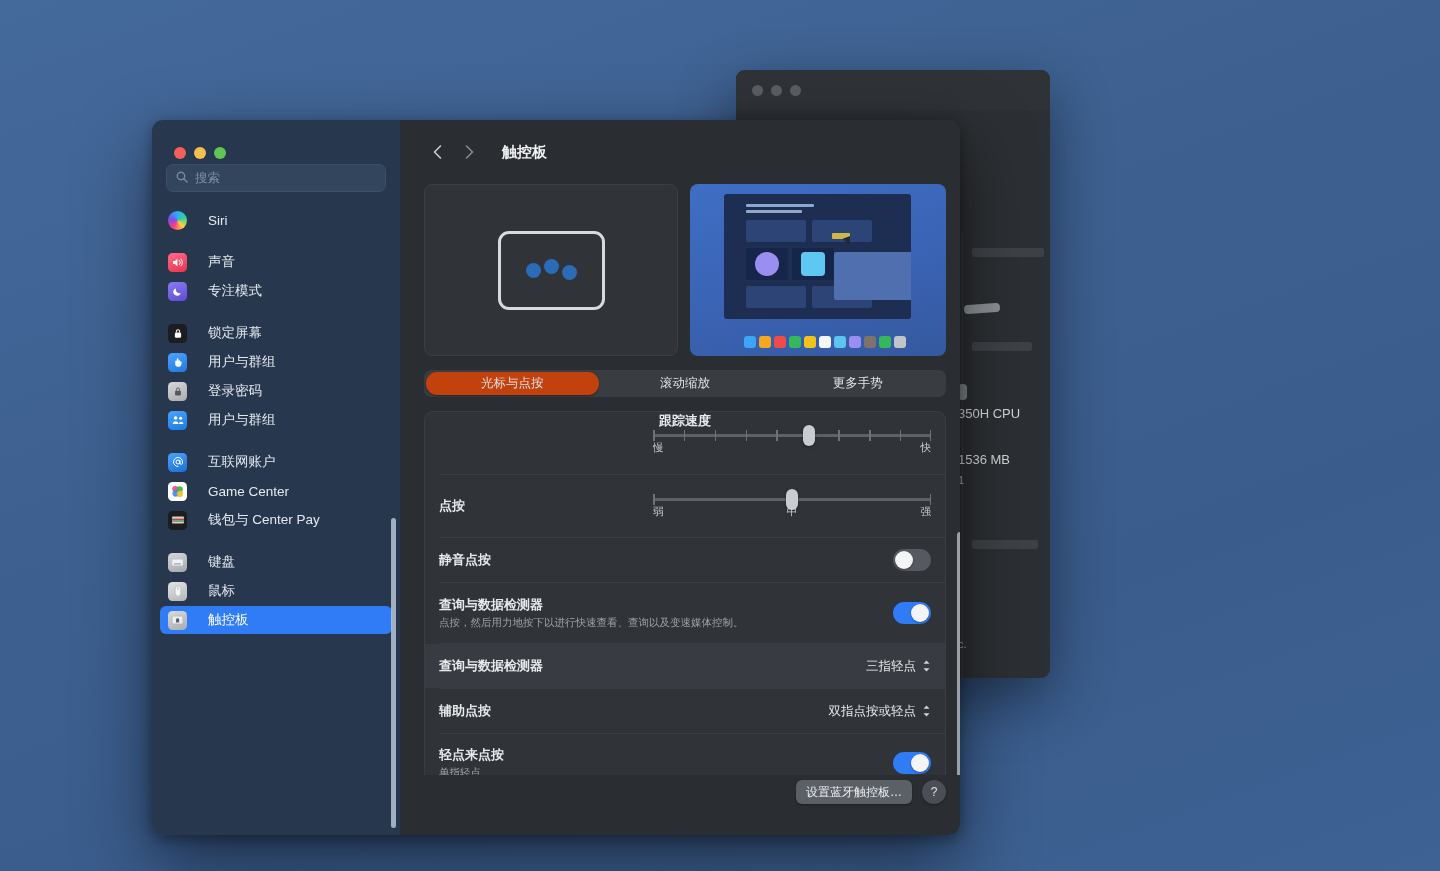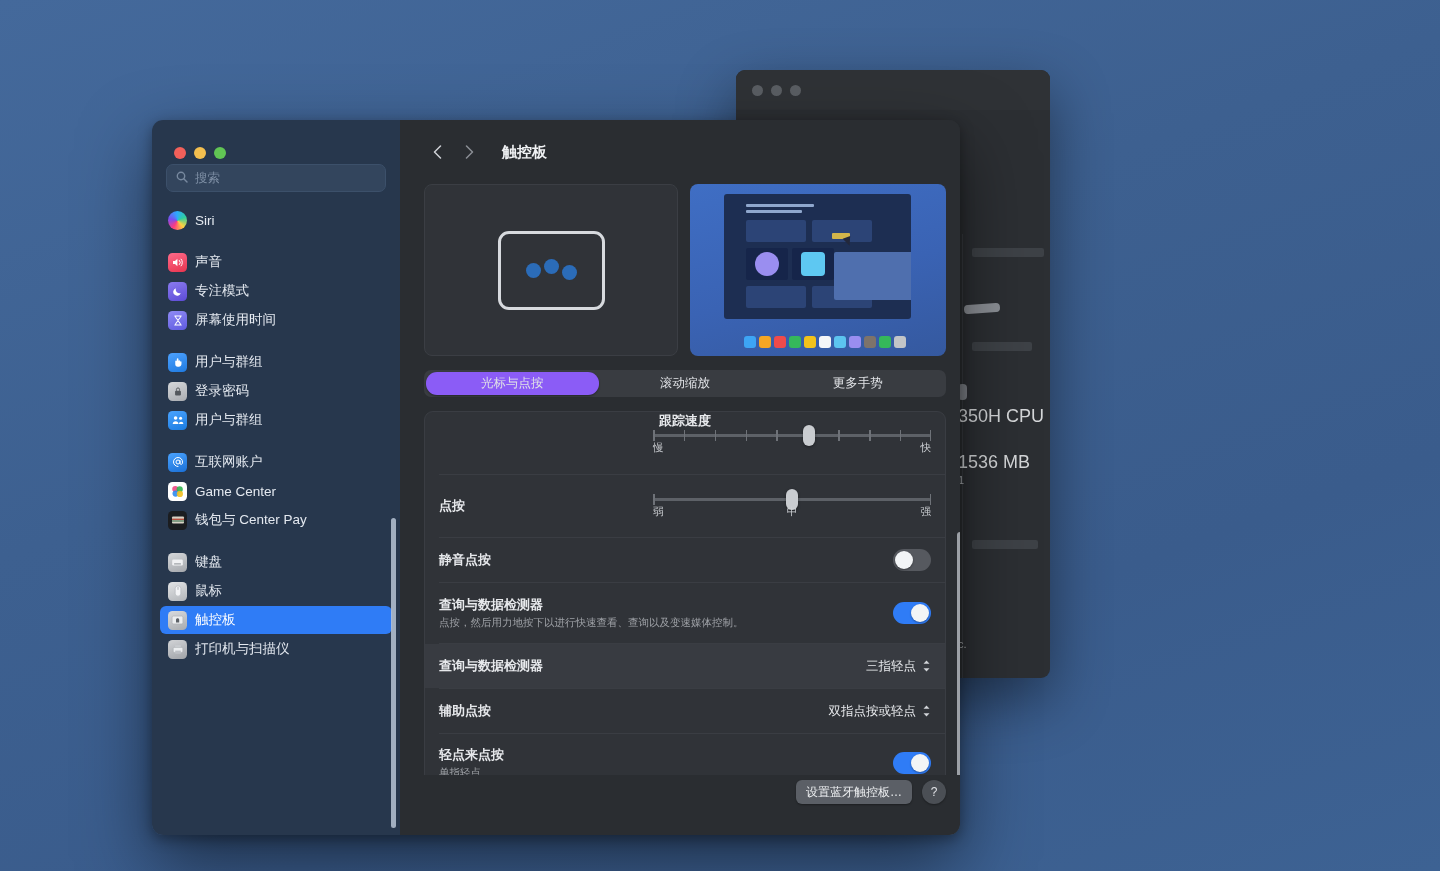--- a/index.html
+++ b/index.html
@@ -33,21 +33,21 @@
     height: 40px;
     background: #2f3236;
     display: flex; align-items: center;
     padding-left: 16px; gap: 8px;
   }
   .bg-dot { width: 11px; height: 11px; border-radius: 50%; background: #5a5e63; }
   .bg-body { position: relative; height: 100%; padding: 14px 16px; }
   .bg-text {
     position: absolute;
     color: #d6d8da;
-    font-size: 18px;
+    font-size: 13px;
     white-space: nowrap;
   }
   .bg-text.t1 { left: 222px; top: 296px; }
   .bg-text.t2 { left: 222px; top: 342px; }
   .bg-text.t3 { left: 222px; top: 364px; font-size: 11px; color: #b9bcc0; }
   .bg-text.t4 { left: 222px; top: 528px; font-size: 11px; color: #aeb1b5; }
   .bg-divider {
     position: absolute; left: 226px; top: 124px;
     width: 1px; height: 470px; background: #3a3d42;
   }
@@ -105,21 +105,21 @@
   .search-ph { color: #7e8fa5; font-size: 12.5px; }
 
   .nav {
     padding: 6px 8px 0 8px;
     height: 640px;
     overflow: hidden;
     position: relative;
   }
   .nav-group { margin-bottom: 14px; }
   .nav-item {
-    display: flex; align-items: center; gap: 8px;
+    display: flex; align-items: center; gap: 21px;
     height: 28px;
     padding: 0 8px;
     border-radius: 6px;
     margin-bottom: 1px;
     cursor: default;
   }
   .nav-item.selected { background: #2f7cf6; }
   .nav-label {
     color: #e4e9f0; font-size: 13.5px;
     white-space: nowrap; overflow: hidden;
@@ -273,21 +273,21 @@
     padding: 2px;
   }
   .tab {
     flex: 1;
     display: flex; align-items: center; justify-content: center;
     font-size: 12.5px;
     color: #e0e2e6;
     border-radius: 5px;
     cursor: default;
   }
-  .tab.active { background: #8b5cf6; box-shadow: 0 1px 2px rgba(0,0,0,.35); border-radius: 11px; }
+  .tab.active { background: #c2410c; box-shadow: 0 1px 2px rgba(0,0,0,.35); border-radius: 11px; }
 
   
   .card {
     margin-top: 14px;
     background: #303338;
     border: 1px solid #3a3d43;
     border-radius: 9px;
     overflow: hidden;
   }
   .row {
@@ -446,31 +446,32 @@
           <span class="nav-label">声音</span>
         </div>
         <div class="nav-item">
           <span class="ic focus">
             <svg width="11" height="11" viewBox="0 0 12 12">
                 <path d="M9.6 7.6A4 4 0 014.4 2.4a4.2 4.2 0 105.2 5.2z" fill="#fff"></path>
               </svg>
           </span>
           <span class="nav-label">专注模式</span>
         </div>
-        <div class="nav-item">
-          <span class="ic screentime">
+      </div>
+
+      <div class="nav-group">
+        <div class="nav-item">
+          <span class="ic lock">
             <svg width="10" height="11" viewBox="0 0 10 12">
-                <path d="M1.4 1h7.2M1.4 11h7.2M2.2 1c0 3 2.8 3.6 2.8 5s-2.8 2-2.8 5M7.8 1c0 3-2.8 3.6-2.8 5s2.8 2 2.8 5" stroke="#fff" stroke-width="1.1" fill="none" stroke-linecap="round"></path>
-              </svg>
-          </span>
-          <span class="nav-label">屏幕使用时间</span>
-        </div>
-      </div>
-
-      <div class="nav-group">
+                <rect x="1.6" y="5" width="6.8" height="5.6" rx="1.3" fill="#fff"></rect>
+                <path d="M3.2 5V3.6a1.8 1.8 0 013.6 0V5" stroke="#fff" stroke-width="1.1" fill="none"></path>
+              </svg>
+          </span>
+          <span class="nav-label">锁定屏幕</span>
+        </div>
         <div class="nav-item">
           <span class="ic privacy">
             <svg width="10" height="11" viewBox="0 0 10 12">
                 <path d="M2 4.6c0-.5.4-.9.9-.9s.8.4.8.9V2.3c0-.5.4-.9.9-.9s.9.4.9.9v2c0-.5.4-.8.8-.8s.9.3.9.8v.9c0-.4.4-.7.8-.7s.8.3.8.8v2.3c0 1.7-1.3 3-3 3H4.6C3 10.6 2 9.4 2 8z" fill="#fff"></path>
               </svg>
           </span>
           <span class="nav-label">用户与群组</span>
         </div>
         <div class="nav-item">
           <span class="ic password">
@@ -547,30 +548,20 @@
           <span class="nav-label">鼠标</span>
         </div>
         <div class="nav-item selected">
           <span class="ic trackpad">
             <svg width="13" height="10" viewBox="0 0 13 10">
                 <rect x="1.1" y="1.1" width="10.8" height="7.8" rx="1.4" fill="#eceef0" stroke="#a9acb1" stroke-width=".6"></rect>
                 <path d="M6.6 3.2c.9 0 1.6.7 1.6 1.6v2.6H5V4.8c0-.9.7-1.6 1.6-1.6z" fill="#5c6167"></path>
               </svg>
           </span>
           <span class="nav-label">触控板</span>
-        </div>
-        <div class="nav-item">
-          <span class="ic printer">
-            <svg width="12" height="11" viewBox="0 0 12 11">
-                <rect x="1.2" y="3.4" width="9.6" height="5" rx="1.1" fill="#eceef0" stroke="#a9acb1" stroke-width=".6"></rect>
-                <rect x="3.2" y="1.2" width="5.6" height="2.2" fill="#c9ccd0"></rect>
-                <rect x="3.2" y="6.6" width="5.6" height="3.2" fill="#bdc0c5"></rect>
-              </svg>
-          </span>
-          <span class="nav-label">打印机与扫描仪</span>
         </div>
       </div>
 
     </div>
     <div class="sb-scroll"></div>
   </div>
 
   <div class="content">
 
     <div class="toolbar">

